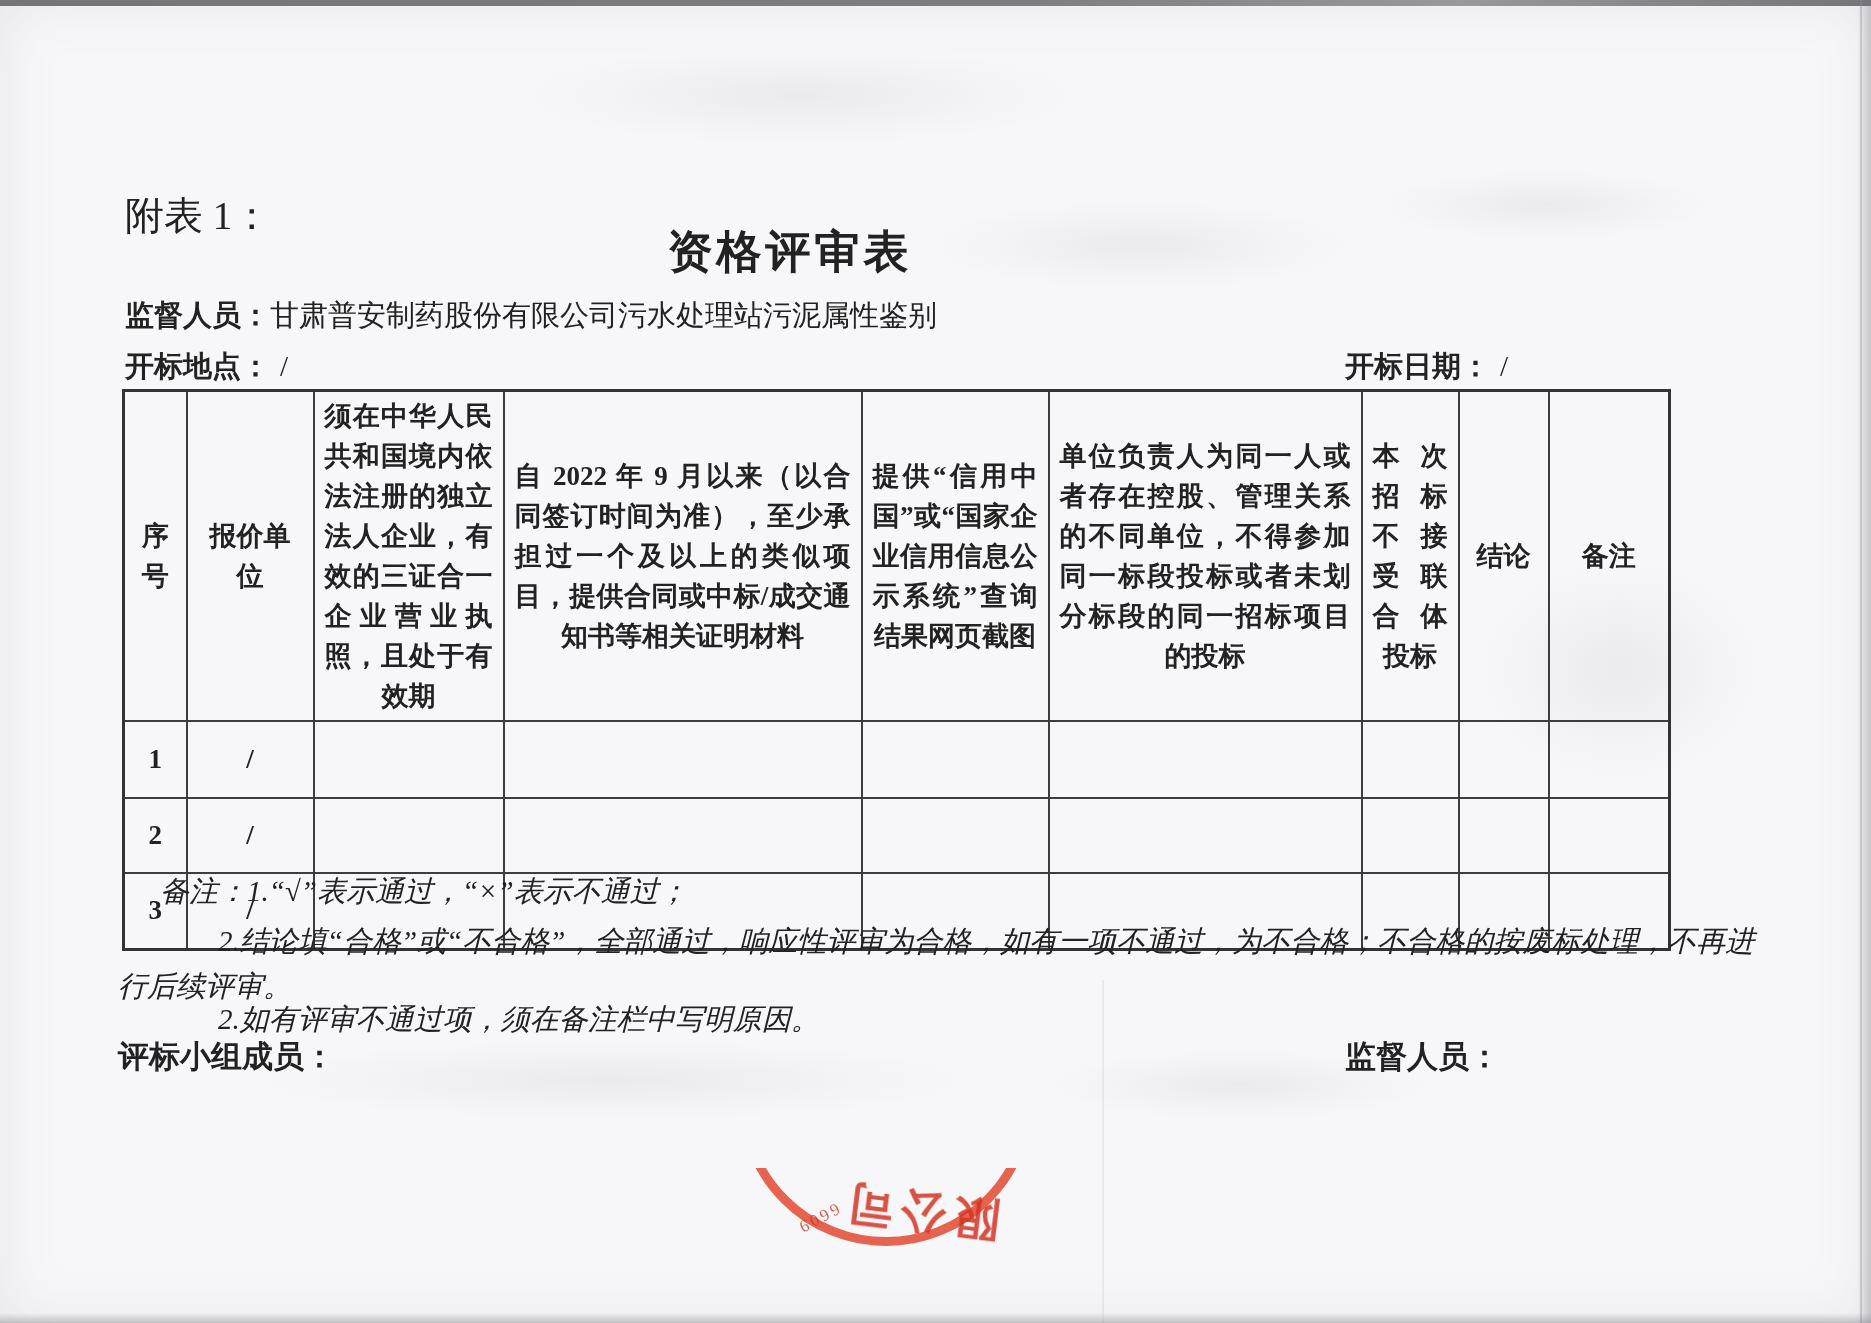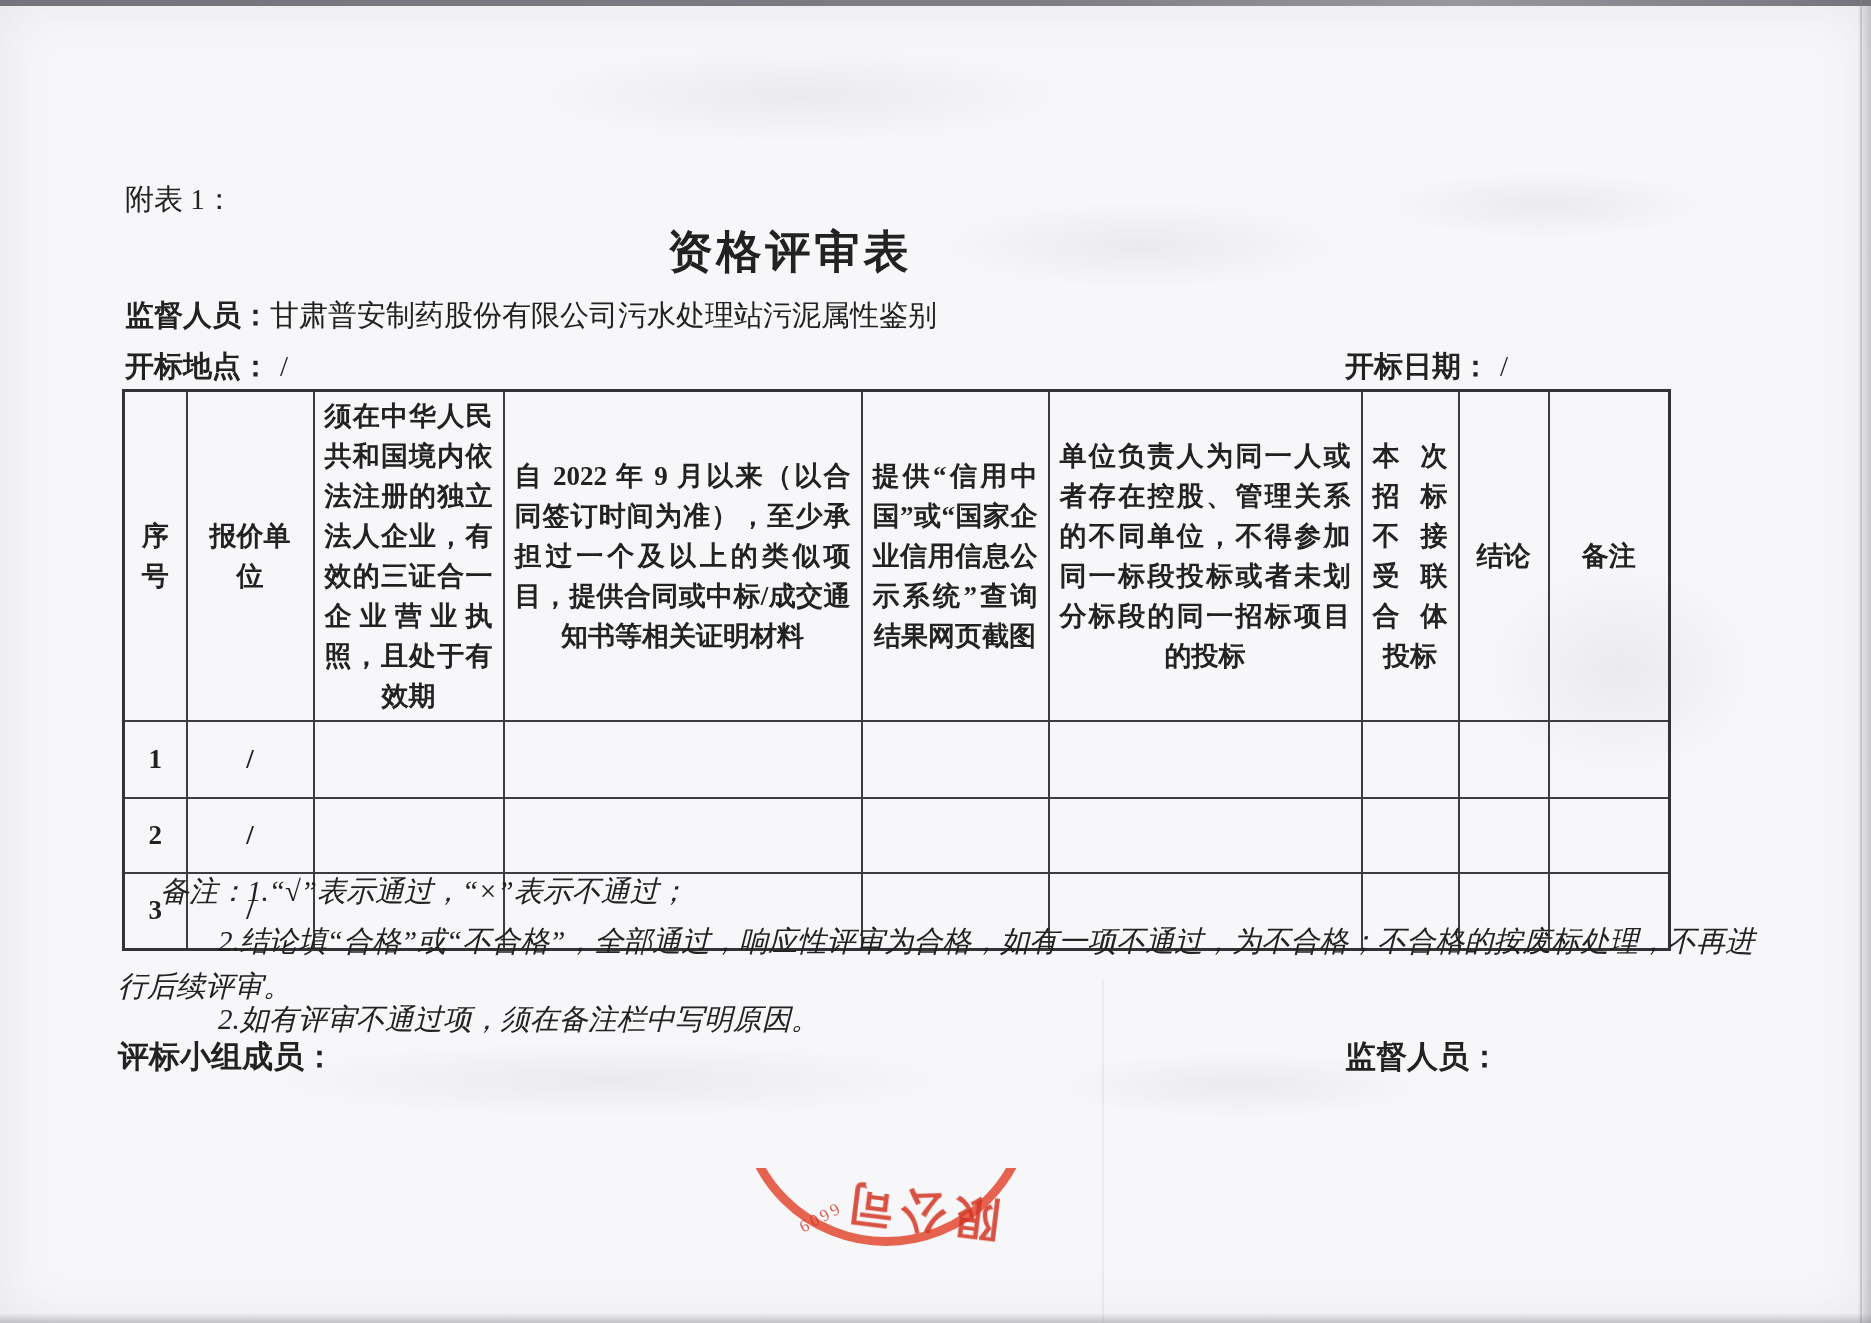--- a/index.html
+++ b/index.html
@@ -23,21 +23,21 @@
   .edge-right{position:absolute;right:0;top:0;width:14px;height:1323px;
     background:linear-gradient(270deg,rgba(120,120,132,.35),rgba(120,120,132,0));}
   .edge-right-line{position:absolute;left:1860px;top:0;width:2px;height:1323px;background:rgba(140,140,152,.35);}
   .edge-bottom{position:absolute;left:0;bottom:0;width:1871px;height:10px;
     background:linear-gradient(0deg,rgba(110,110,122,.35),rgba(110,110,122,0));}
   .fold-line{position:absolute;left:1102px;top:980px;width:2px;height:343px;background:rgba(140,140,160,.12);}
   .smudge{position:absolute;border-radius:50%;pointer-events:none;
     background:radial-gradient(ellipse at center,rgba(110,110,140,.09),rgba(110,110,140,0) 70%);}
 
   .txt{position:absolute;white-space:nowrap;}
-  .appendix{left:125px;top:180px;font-size:29px;font-weight:500;}
+  .appendix{left:125px;top:189px;font-size:39px;font-weight:500;}
   .doc-title{left:0;top:222px;width:1580px;text-align:center;font-size:45px;font-weight:700;letter-spacing:4px;}
   .line-project{left:125px;top:296px;font-size:29px;font-weight:600;}
   .line-project .value{font-weight:400;}
   .line-location{left:125px;top:347px;font-size:29px;font-weight:600;}
   .line-date{left:1345px;top:347px;font-size:29px;font-weight:600;}
   .slash-val{font-weight:500;padding-left:10px;}
 
   table.qual{
     position:absolute;left:122px;top:389px;
     width:1546px;border-collapse:collapse;table-layout:fixed;

